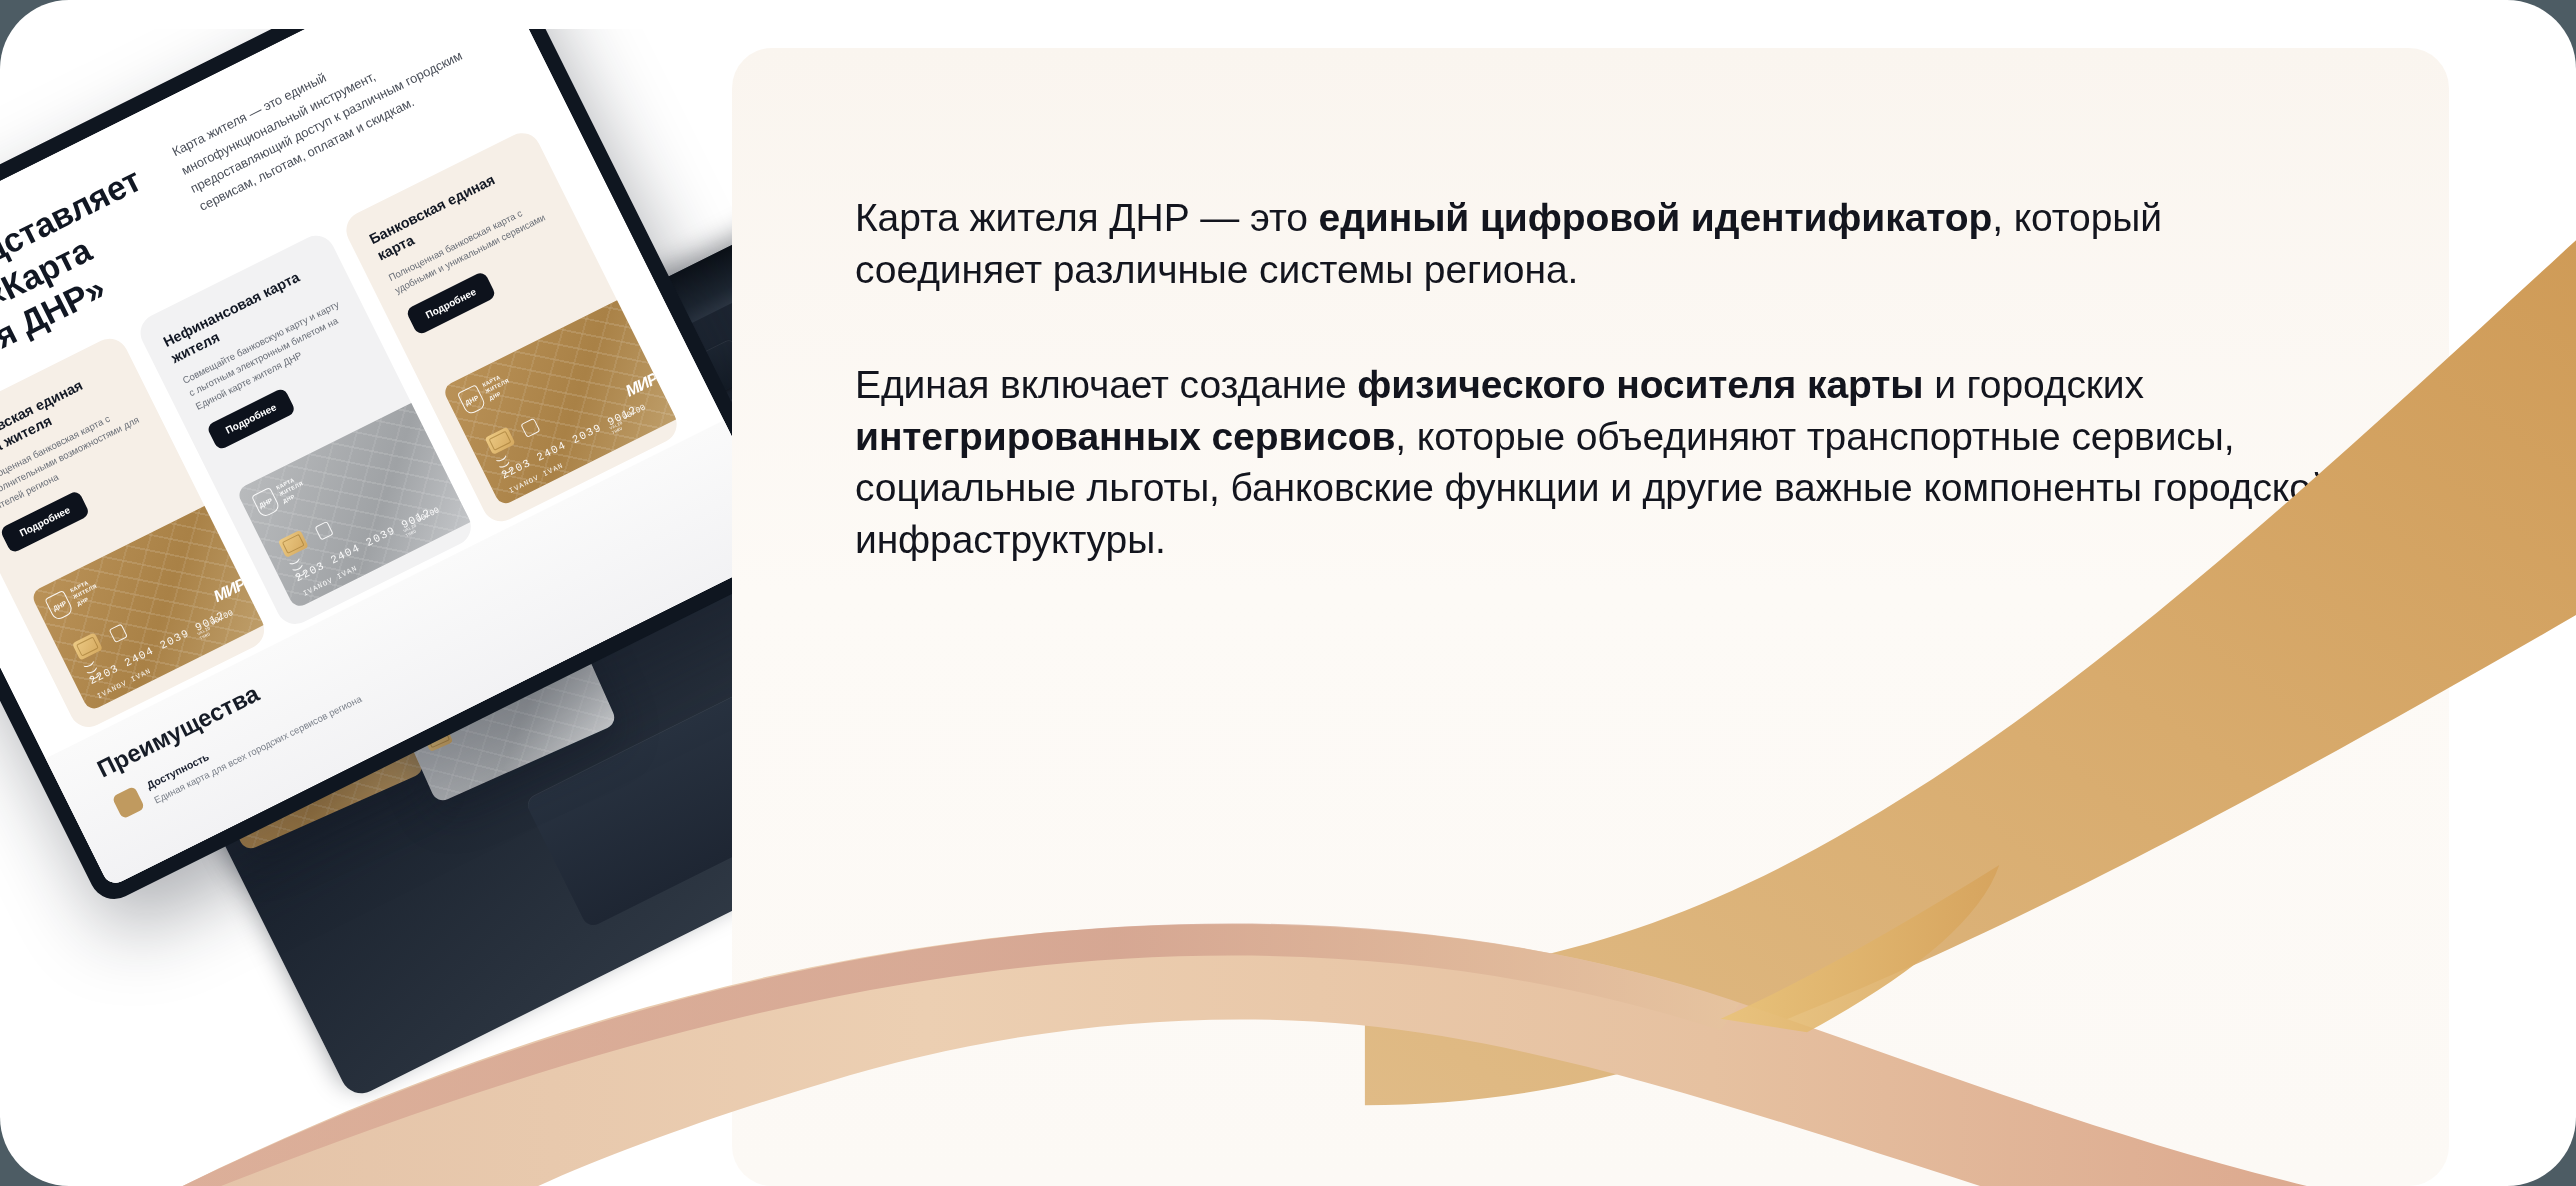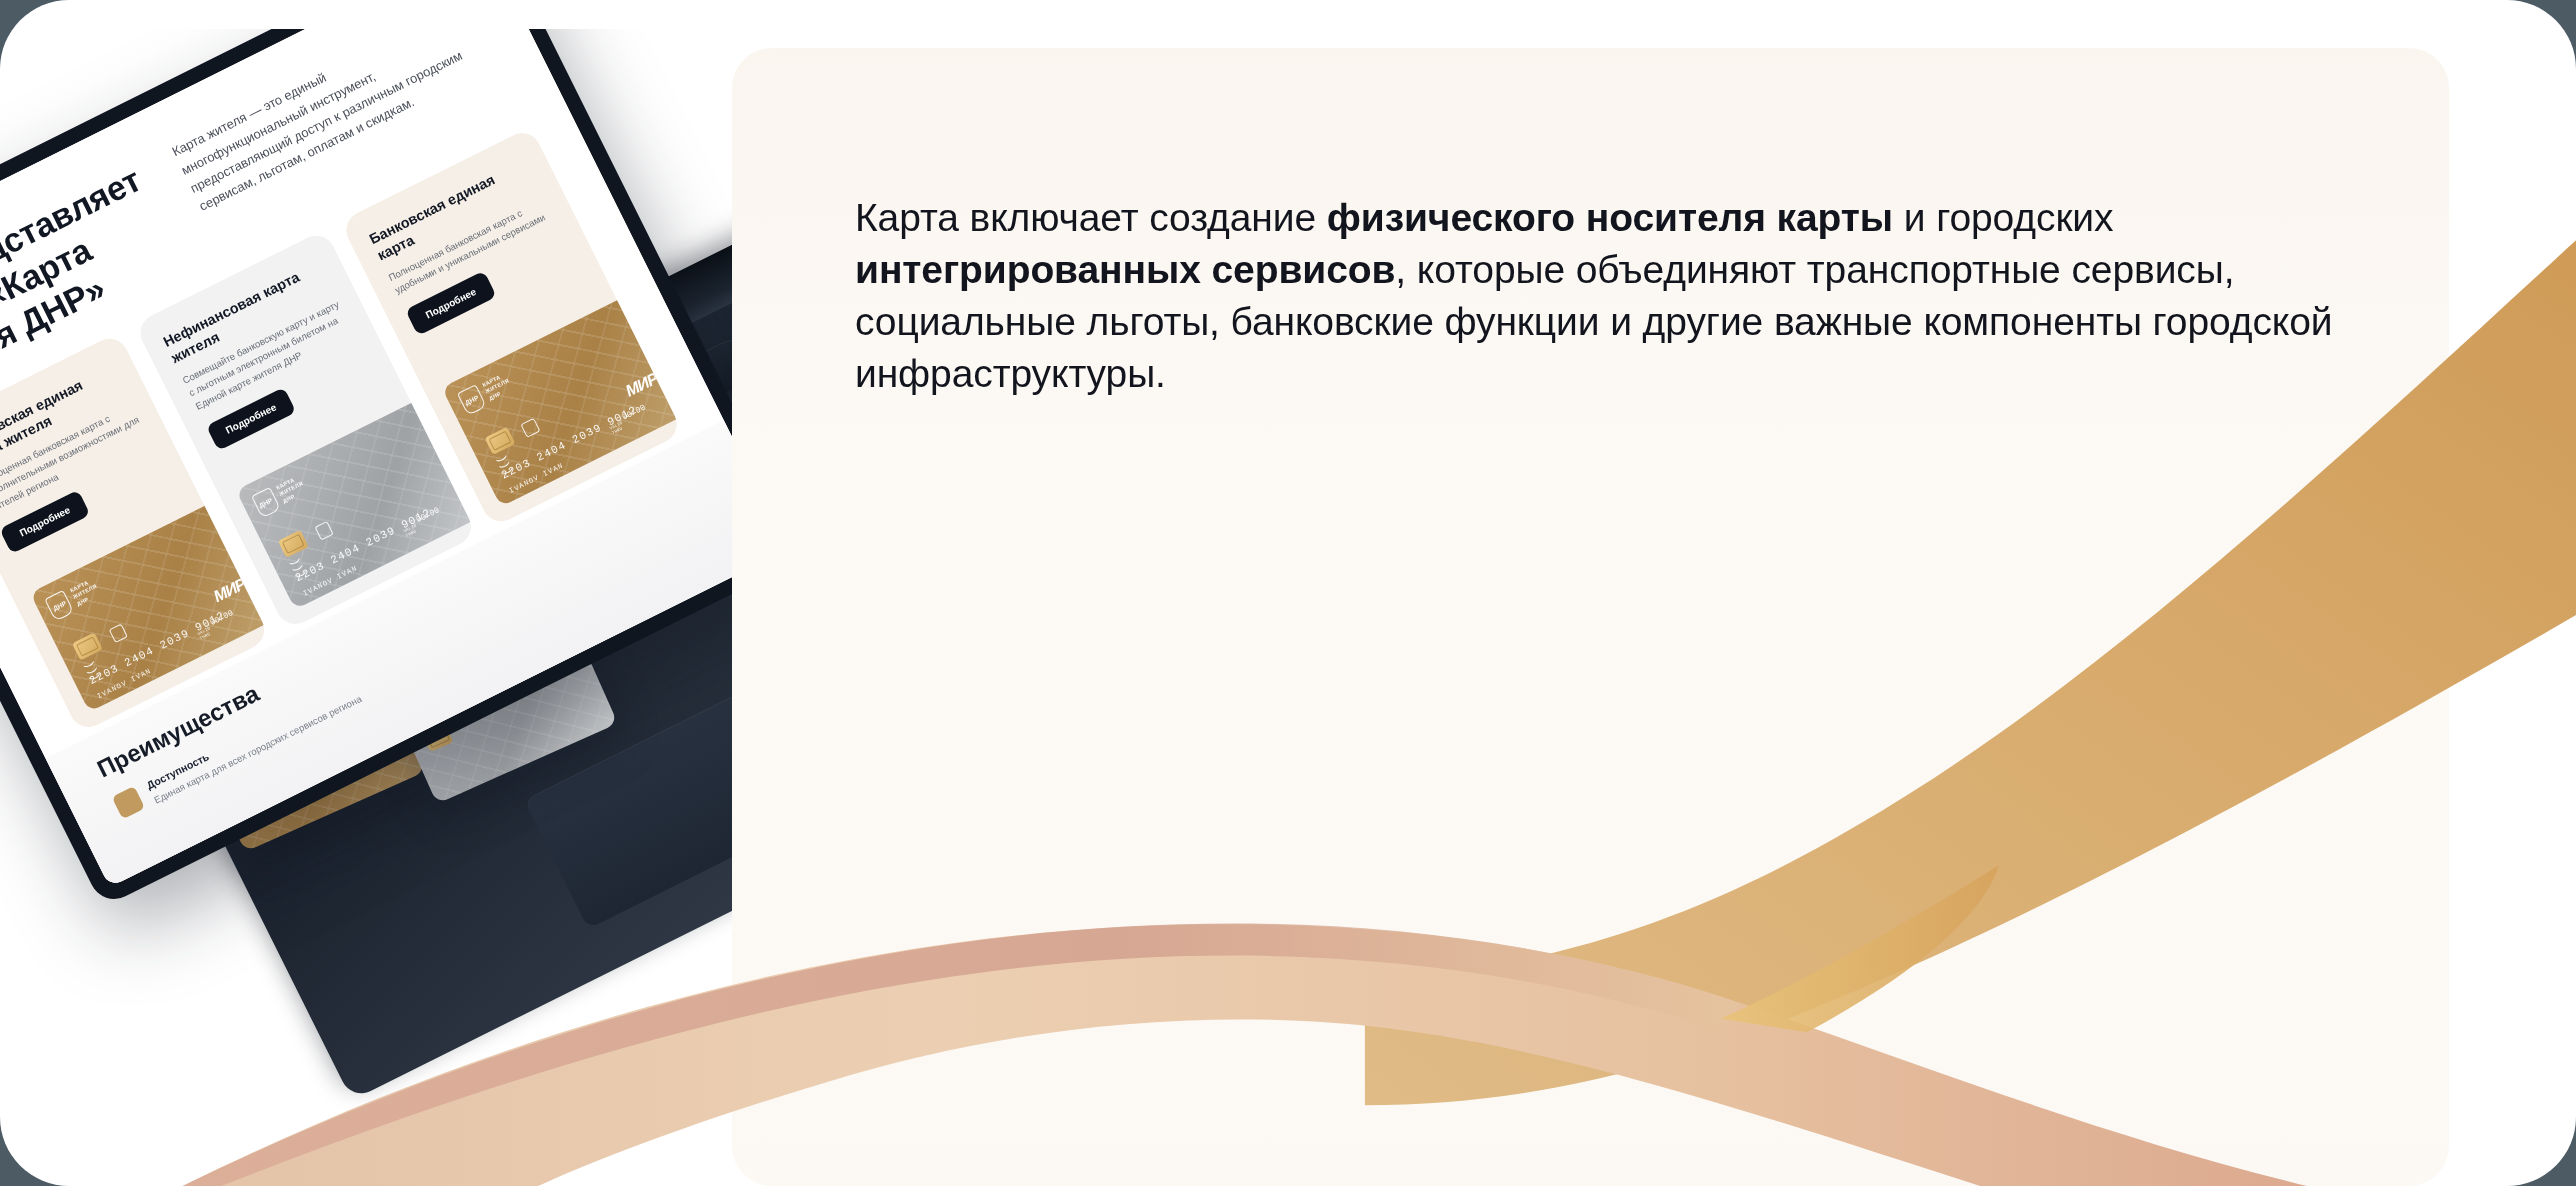--- a/index.html
+++ b/index.html
@@ -487,21 +487,22 @@
             </div>
           </div>
 
         </div>
       </div>
     </div>
   </div>
 
   <div class="content-panel">
     <div class="copy">
-      <p class="para" id="para-2"><span>Карта включает создание </span><b>физического носителя карты</b><span> и городских </span><b>интегрированных сервисов</b><span>, которые объединяют транспортные сервисы, социальные льготы, банковские функции и другие важные компоненты городской инфраструктуры.</span></p>
+      <p class="para" id="para-1"><span>Карта жителя ДНР — это </span><b>единый цифровой идентификатор</b><span>, который соединяет различные системы региона.</span></p>
+      <p class="para" id="para-2"><span>Единая включает создание </span><b>физического носителя карты</b><span> и городских </span><b>интегрированных сервисов</b><span>, которые объединяют транспортные сервисы, социальные льготы, банковские функции и другие важные компоненты городской инфраструктуры.</span></p>
     </div>
   </div>
 
   <svg class="ribbon" viewBox="0 0 2680 1234" preserveAspectRatio="none">
     <defs>
       <linearGradient id="gGold" x1="1" y1="0" x2="0" y2="1">
         <stop offset="0%" stop-color="#cf9b57"></stop>
         <stop offset="45%" stop-color="#d8ab6d"></stop>
         <stop offset="100%" stop-color="#e0bb86"></stop>
       </linearGradient>

